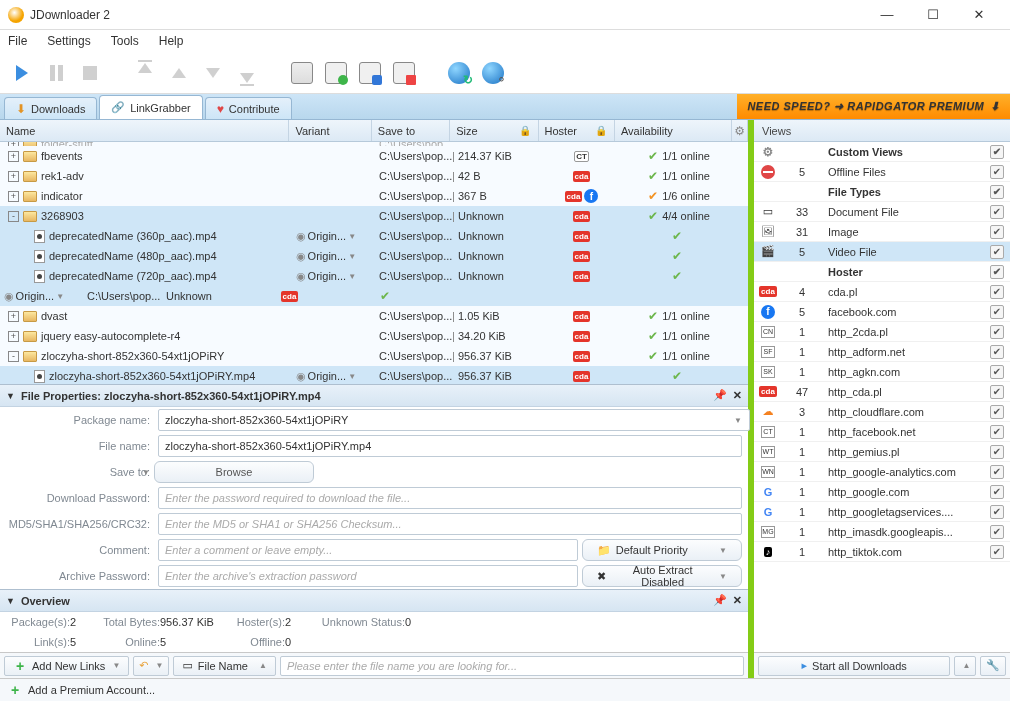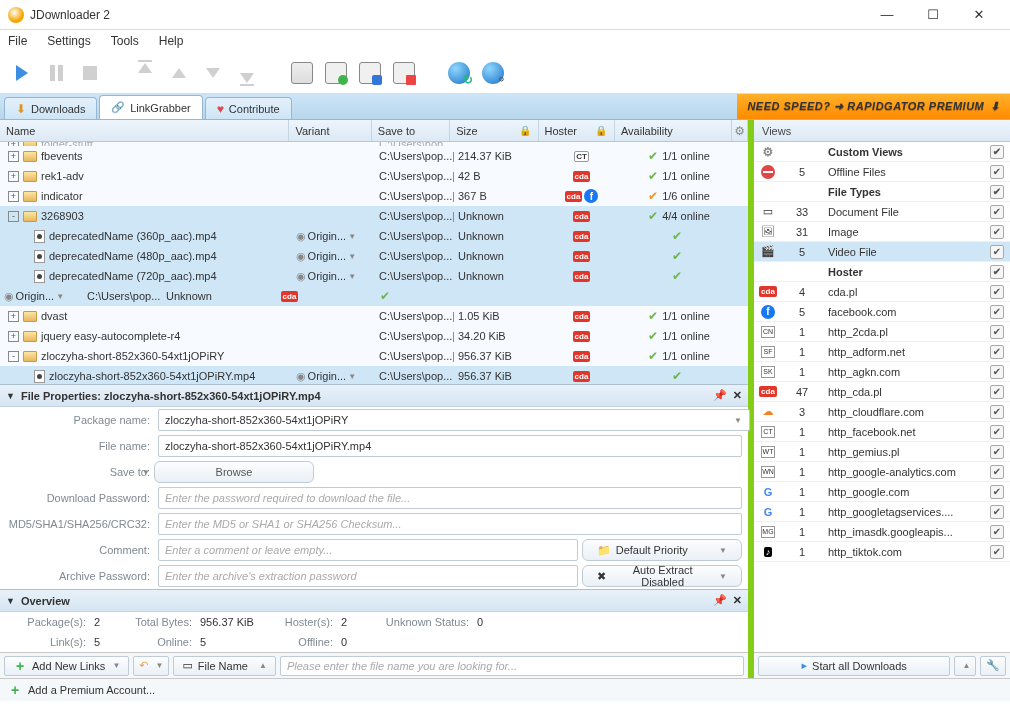--- a/index.html
+++ b/index.html
@@ -68,21 +68,21 @@
 .gear{color:#888;font-size:12px}
 .lock{color:#bbb;font-size:10px}
 .panel{border-top:1px solid #aebfcf}
 .panelhead{height:22px;background:linear-gradient(#e8f1f9,#d6e5f2);display:flex;align-items:center;padding:0 6px;border-bottom:1px solid #c3d3e2;font-weight:bold;color:#3f5b76;gap:6px}
 .panelhead .spacer{flex:1}
 .formrow{display:flex;align-items:center;height:26px;padding:0 6px}
 .formlabel{width:152px;text-align:right;color:#808992;padding-right:8px}
 .forminput{flex:1;height:22px;border:1px solid #bfcbd6;border-radius:2px;padding:0 6px;background:#fff;font-size:11px}
 .forminput::placeholder{color:#aaa;font-style:italic}
 .formbtn{height:22px;border:1px solid #bfcbd6;border-radius:6px;background:linear-gradient(#fcfdfe,#eaf0f6);padding:0 14px;margin-left:4px;display:flex;align-items:center;gap:5px;color:#555}
-.ovrow{display:flex;padding:4px 26px;gap:8px}
+.ovrow{display:flex;padding:4px 10px;}
 .ovlabel{color:#808992;text-align:right}
 .tools{height:26px;display:flex;align-items:center;padding:0 4px;gap:4px;border-top:1px solid #c8c8c8;background:#f5f8fb}
 .toolbtn{height:20px;border:1px solid #bfcbd6;border-radius:2px;background:linear-gradient(#fcfdfe,#eaf0f6);padding:0 8px;display:flex;align-items:center;gap:5px}
 .toolbtn.icon{padding:0 5px}
 .sidehead{height:22px;background:linear-gradient(#eef5fb,#dce9f5);border-bottom:1px solid #b6c9da;display:flex;align-items:center;padding:0 8px;color:#444}
 .viewrow{height:20px;display:flex;align-items:center;padding:0 6px;gap:6px;border-bottom:1px solid #f0f0f0}
 .viewrow.sel{background:#cfe6f7}
 .viewrow.hdr{font-weight:bold;justify-content:flex-end;color:#555}
 .vicon{width:16px;display:flex;justify-content:center;flex-shrink:0}
 .vcount{width:40px;text-align:center}

